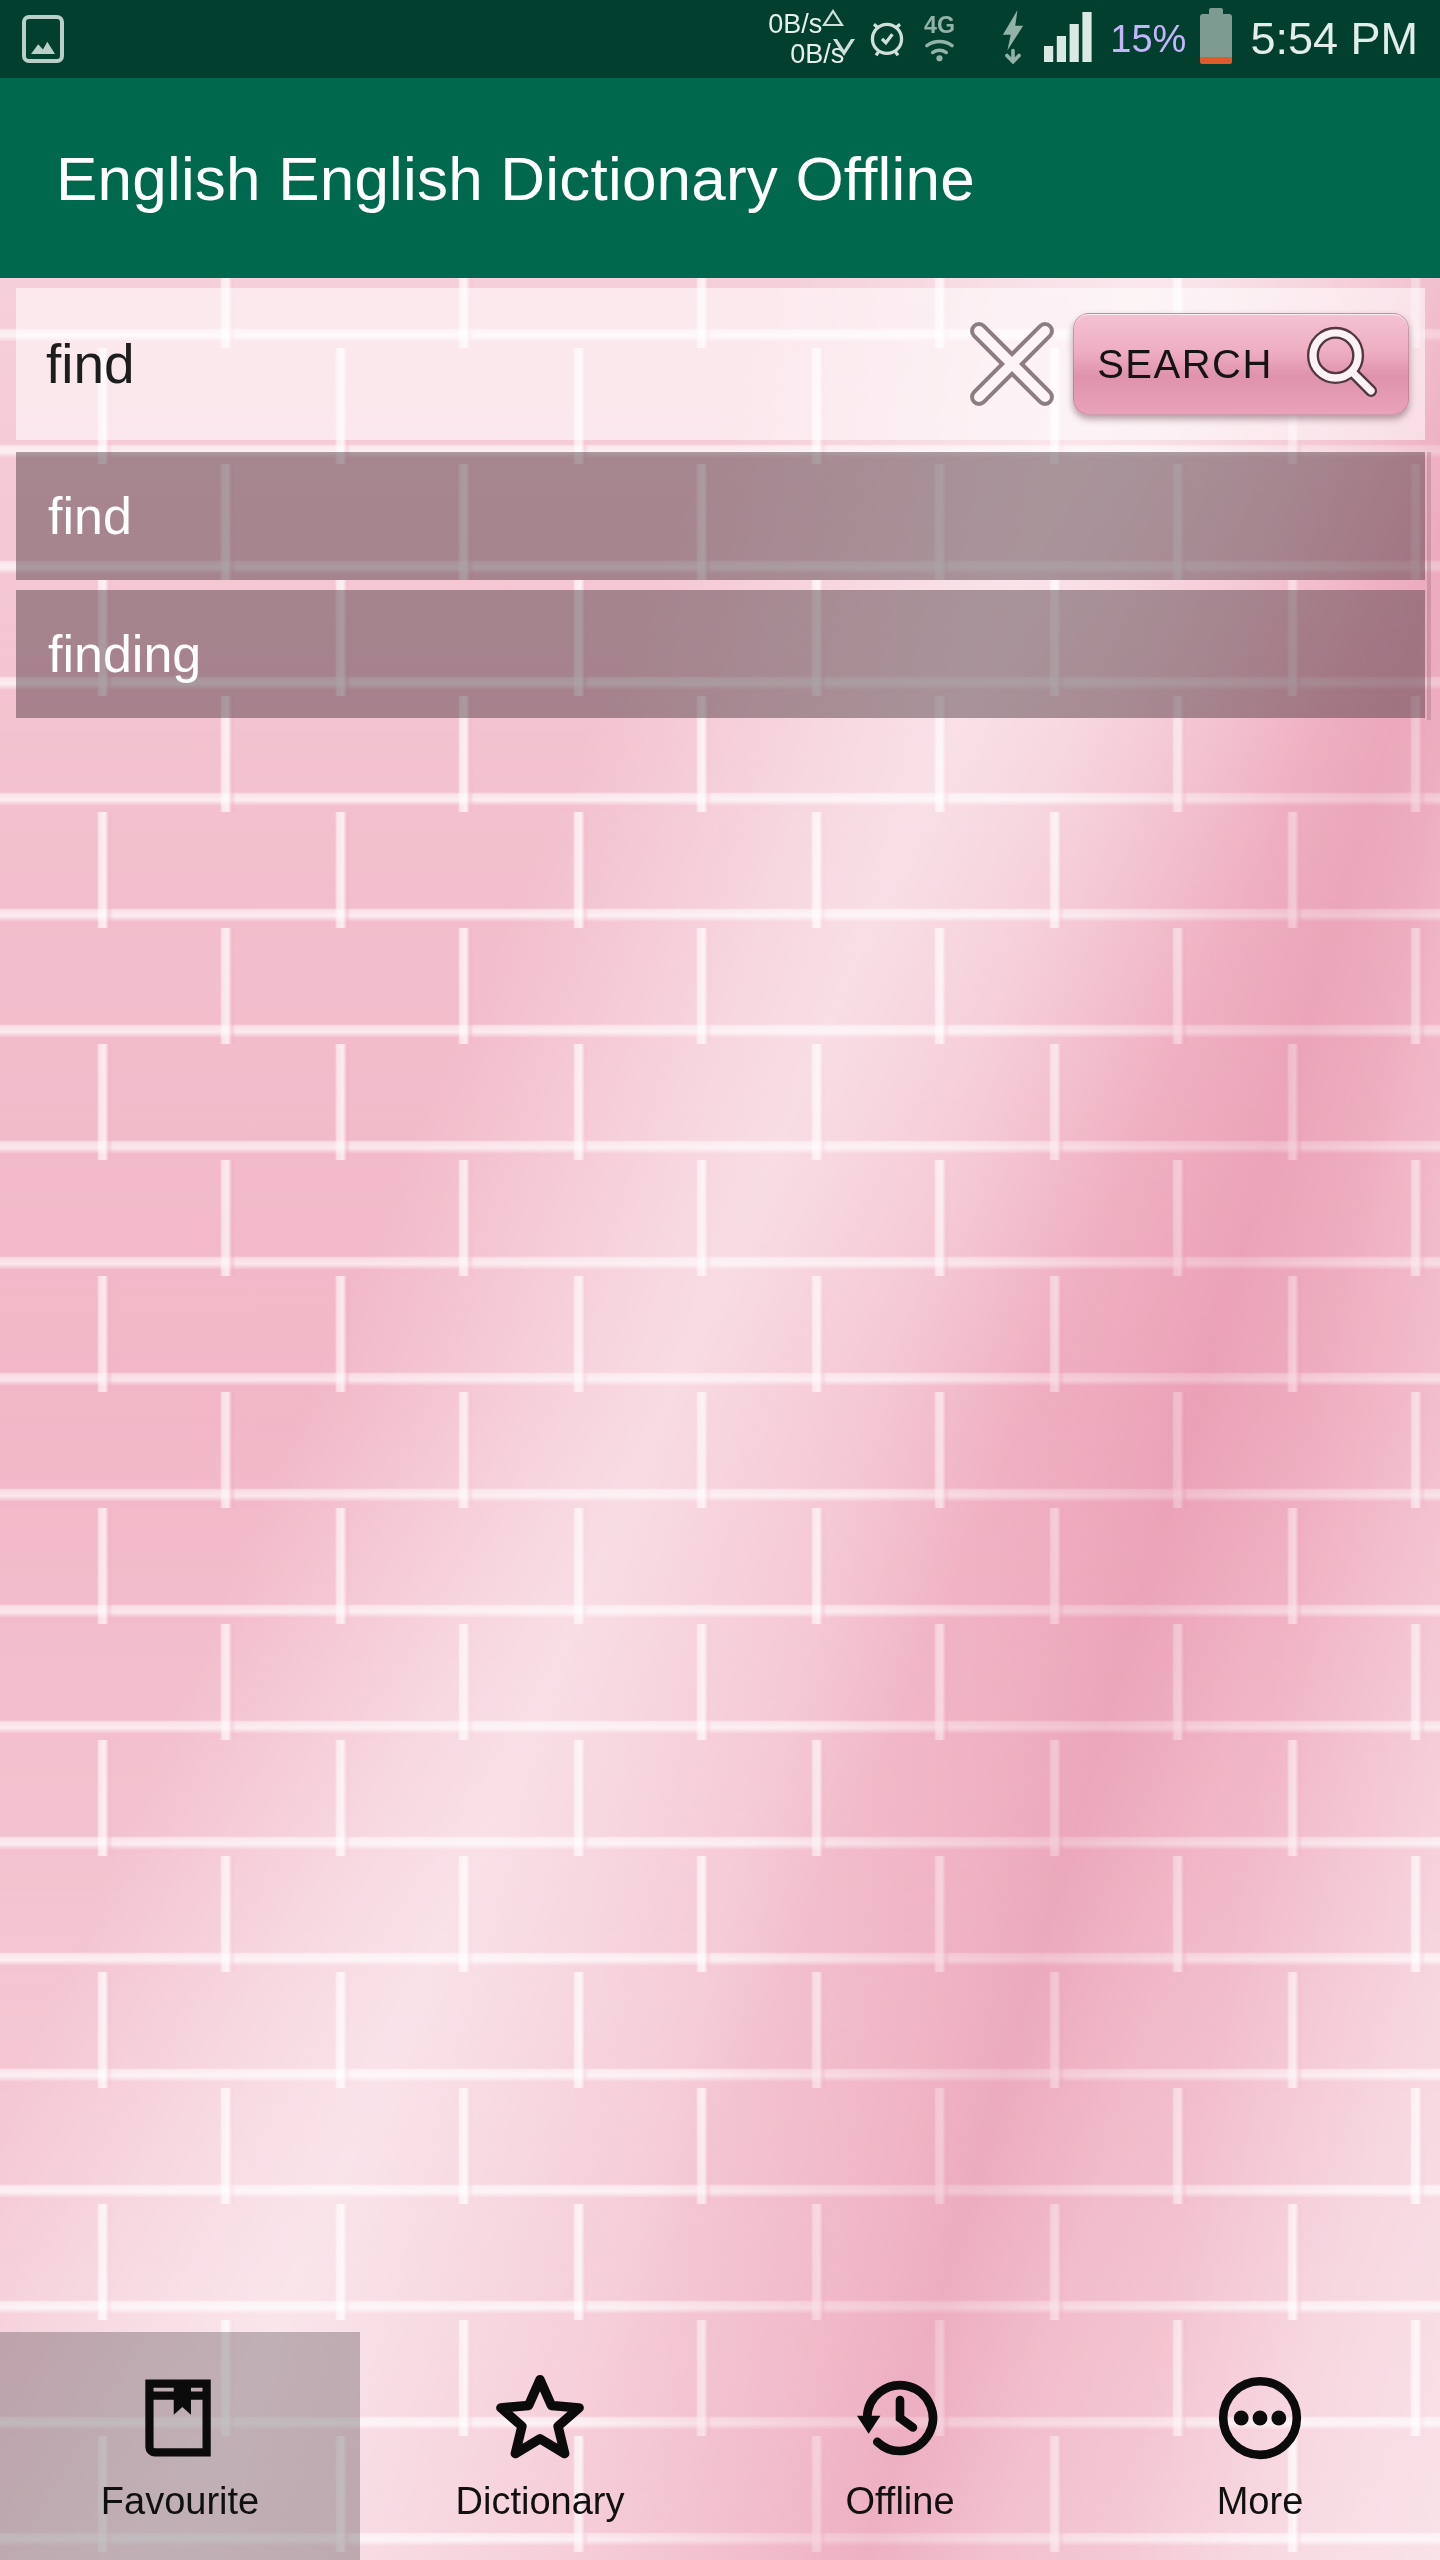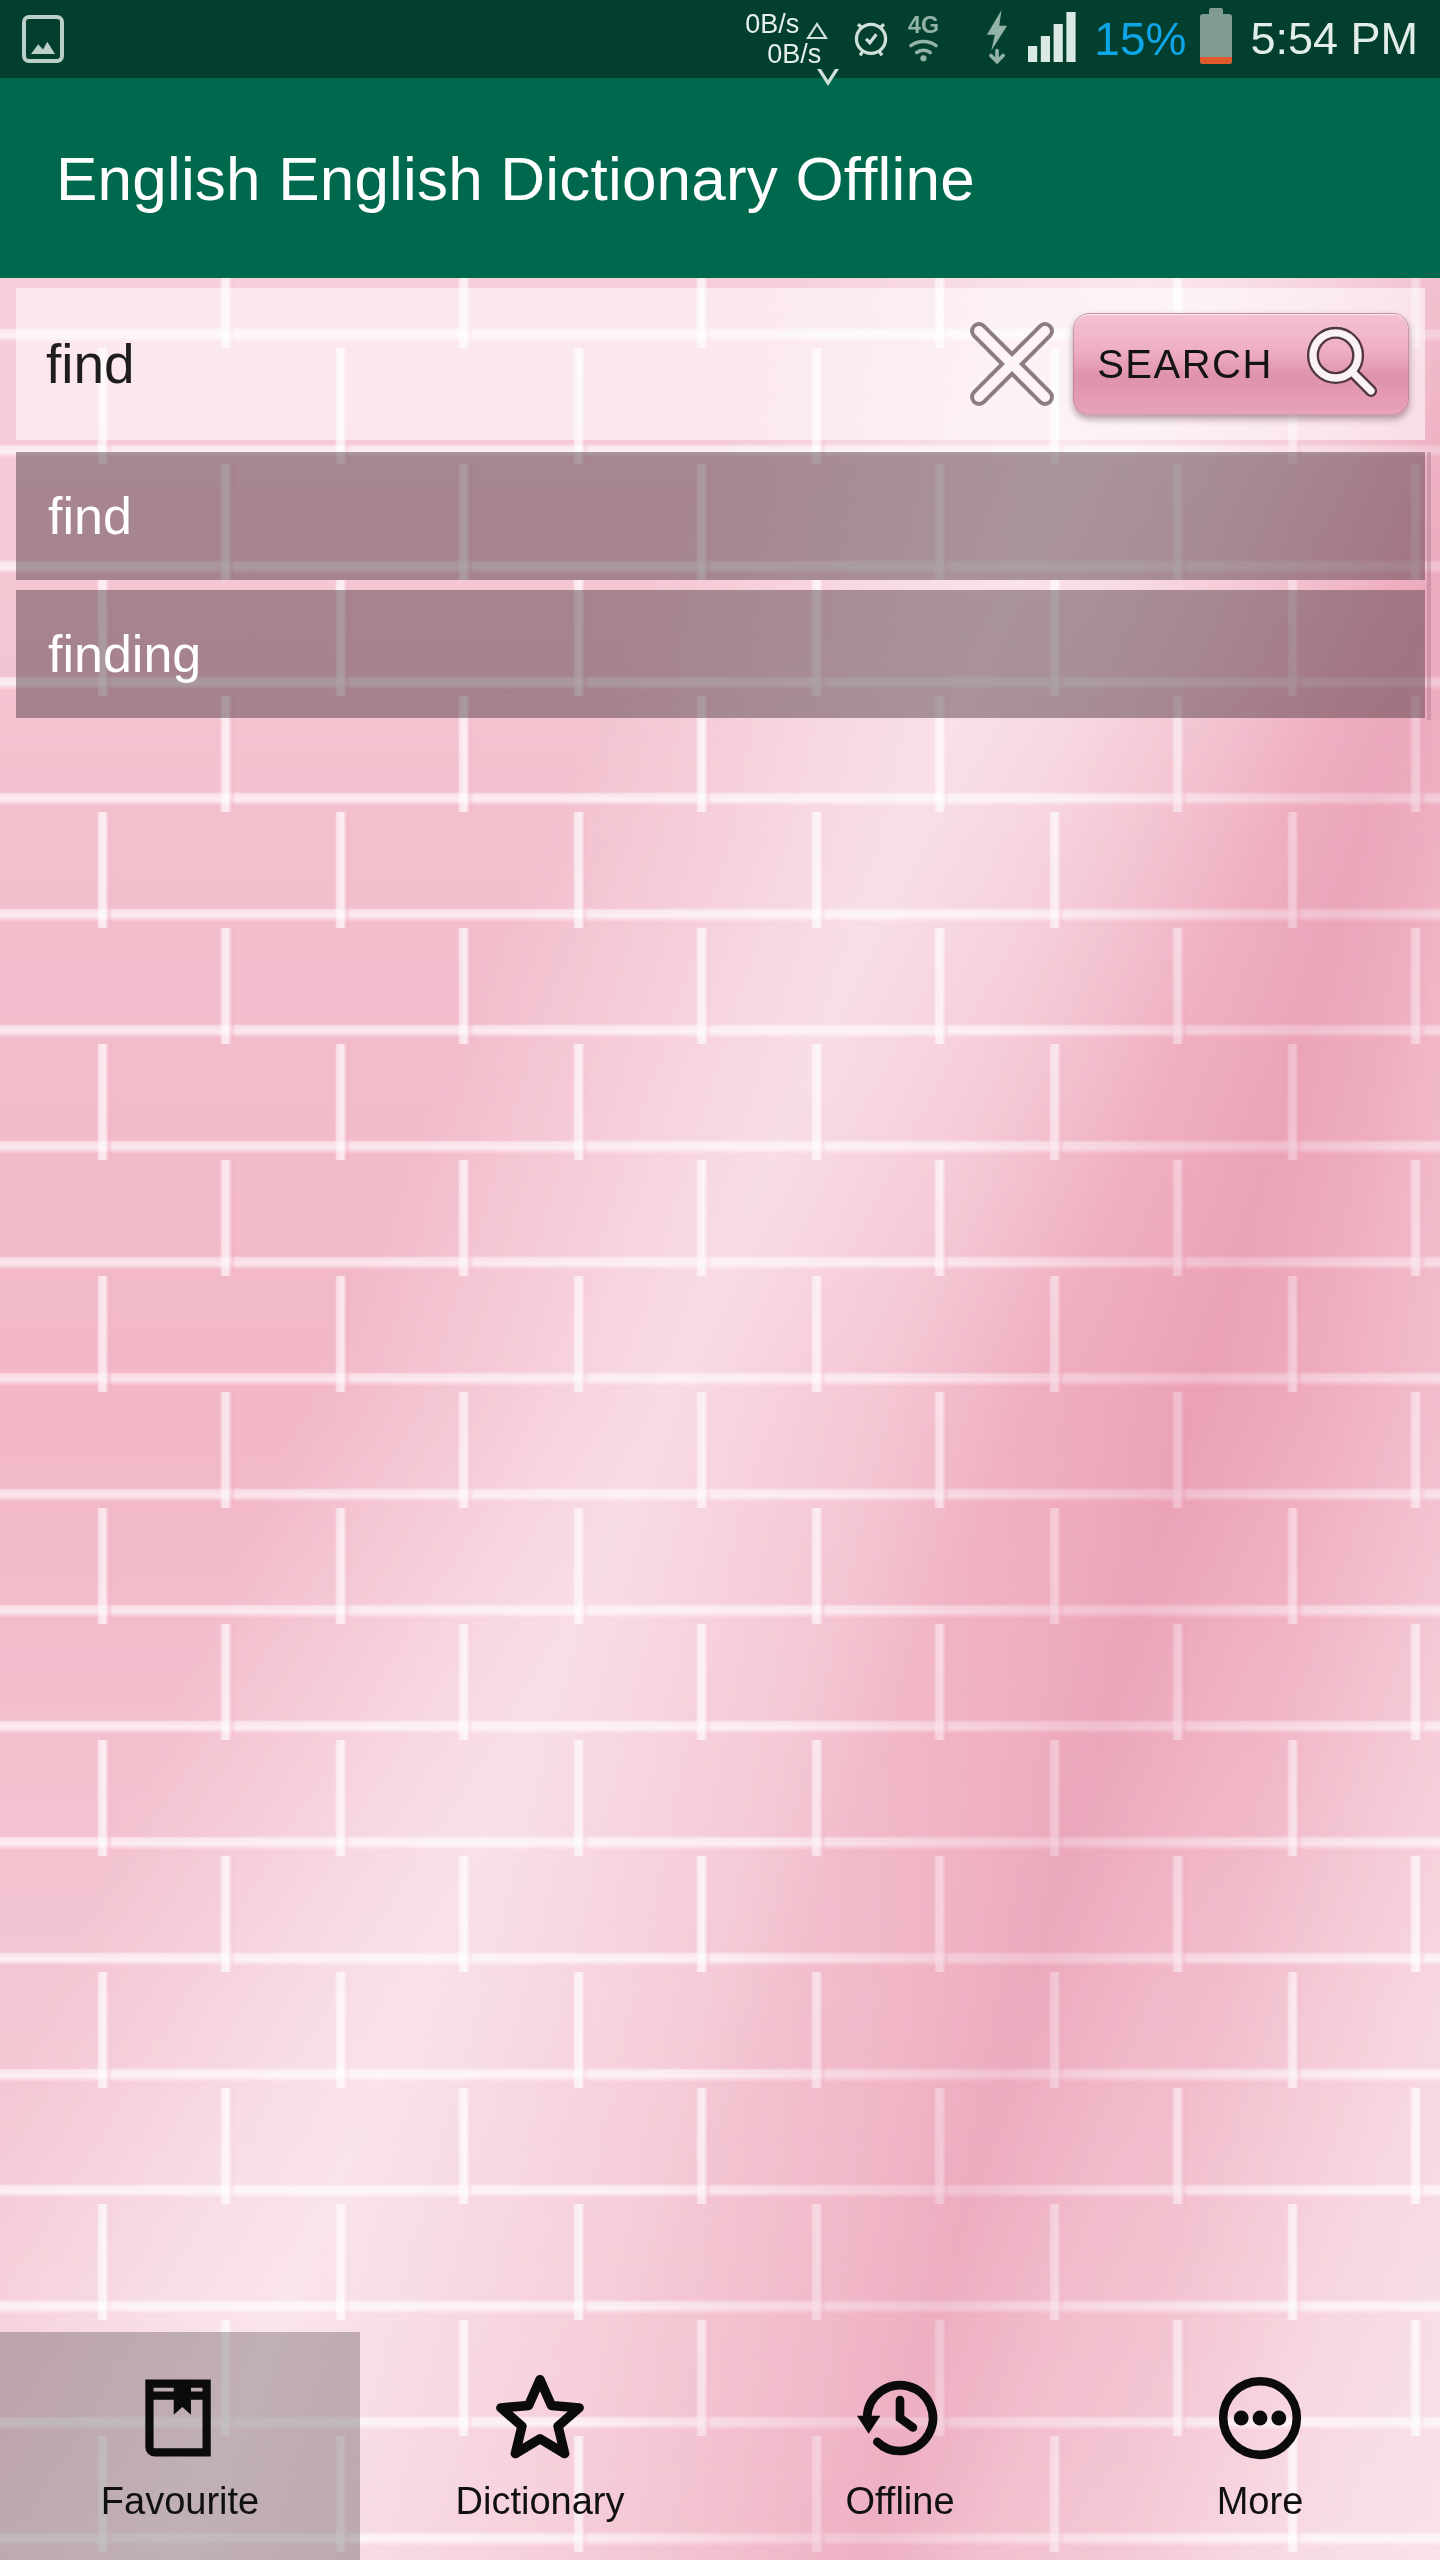--- a/index.html
+++ b/index.html
@@ -98,33 +98,33 @@
 
   .img-icon{ width:42px; height:48px; border:4px solid #b9cfc8; border-radius:7px; position:relative; }
   .img-icon::after{
     content:""; position:absolute; left:5px; right:5px; bottom:5px; height:14px;
     background:#b9cfc8;
     clip-path:polygon(0 100%, 30% 30%, 50% 68%, 68% 12%, 100% 100%);
   }
 
   .netspeed{ font-size:27px; line-height:30px; text-align:right; color:#e6efec;
      display:flex; flex-direction:column; align-items:flex-end; margin-right:6px;}
-  .netrow{ display:flex; align-items:flex-end; gap:7px; }
+  .netrow{ display:flex; align-items:flex-start; gap:0; }
   .tri-up{ width:0;height:0;border-left:11px solid transparent;border-right:11px solid transparent;border-bottom:17px solid transparent; position:relative;}
   .tri-up::before{content:"";position:absolute;left:-11px;top:0;width:0;height:0;
     border-left:11px solid transparent;border-right:11px solid transparent;border-bottom:17px solid #cfe0da;}
   .tri-up::after{content:"";position:absolute;left:-7px;top:4px;width:0;height:0;
     border-left:7px solid transparent;border-right:7px solid transparent;border-bottom:11px solid #033f2e;}
   .tri-dn{ width:0;height:0;position:relative;}
   .tri-dn::before{content:"";position:absolute;left:-11px;top:0;width:0;height:0;
     border-left:11px solid transparent;border-right:11px solid transparent;border-top:17px solid #cfe0da;}
   .tri-dn::after{content:"";position:absolute;left:-7px;top:0;width:0;height:0;
     border-left:7px solid transparent;border-right:7px solid transparent;border-top:11px solid #033f2e;}
 
-  .sb-text{ font-size:46px; color:#0ea5e9; letter-spacing:0px;text-align:right; }
+  .sb-text{ font-size:38px; color:#c4b5fd; letter-spacing:0px;text-align:right; }
   .sb-clock{ font-size:45px; color:#e3eeea; margin-left:4px;}
 
   .battery{
     width:32px; height:50px; position:relative;
     background:#7f9a90; border-radius:3px;
   }
   .battery::before{
     content:""; position:absolute; left:9px; top:-6px; width:14px; height:6px;
     background:#7f9a90; border-radius:2px 2px 0 0;
   }

